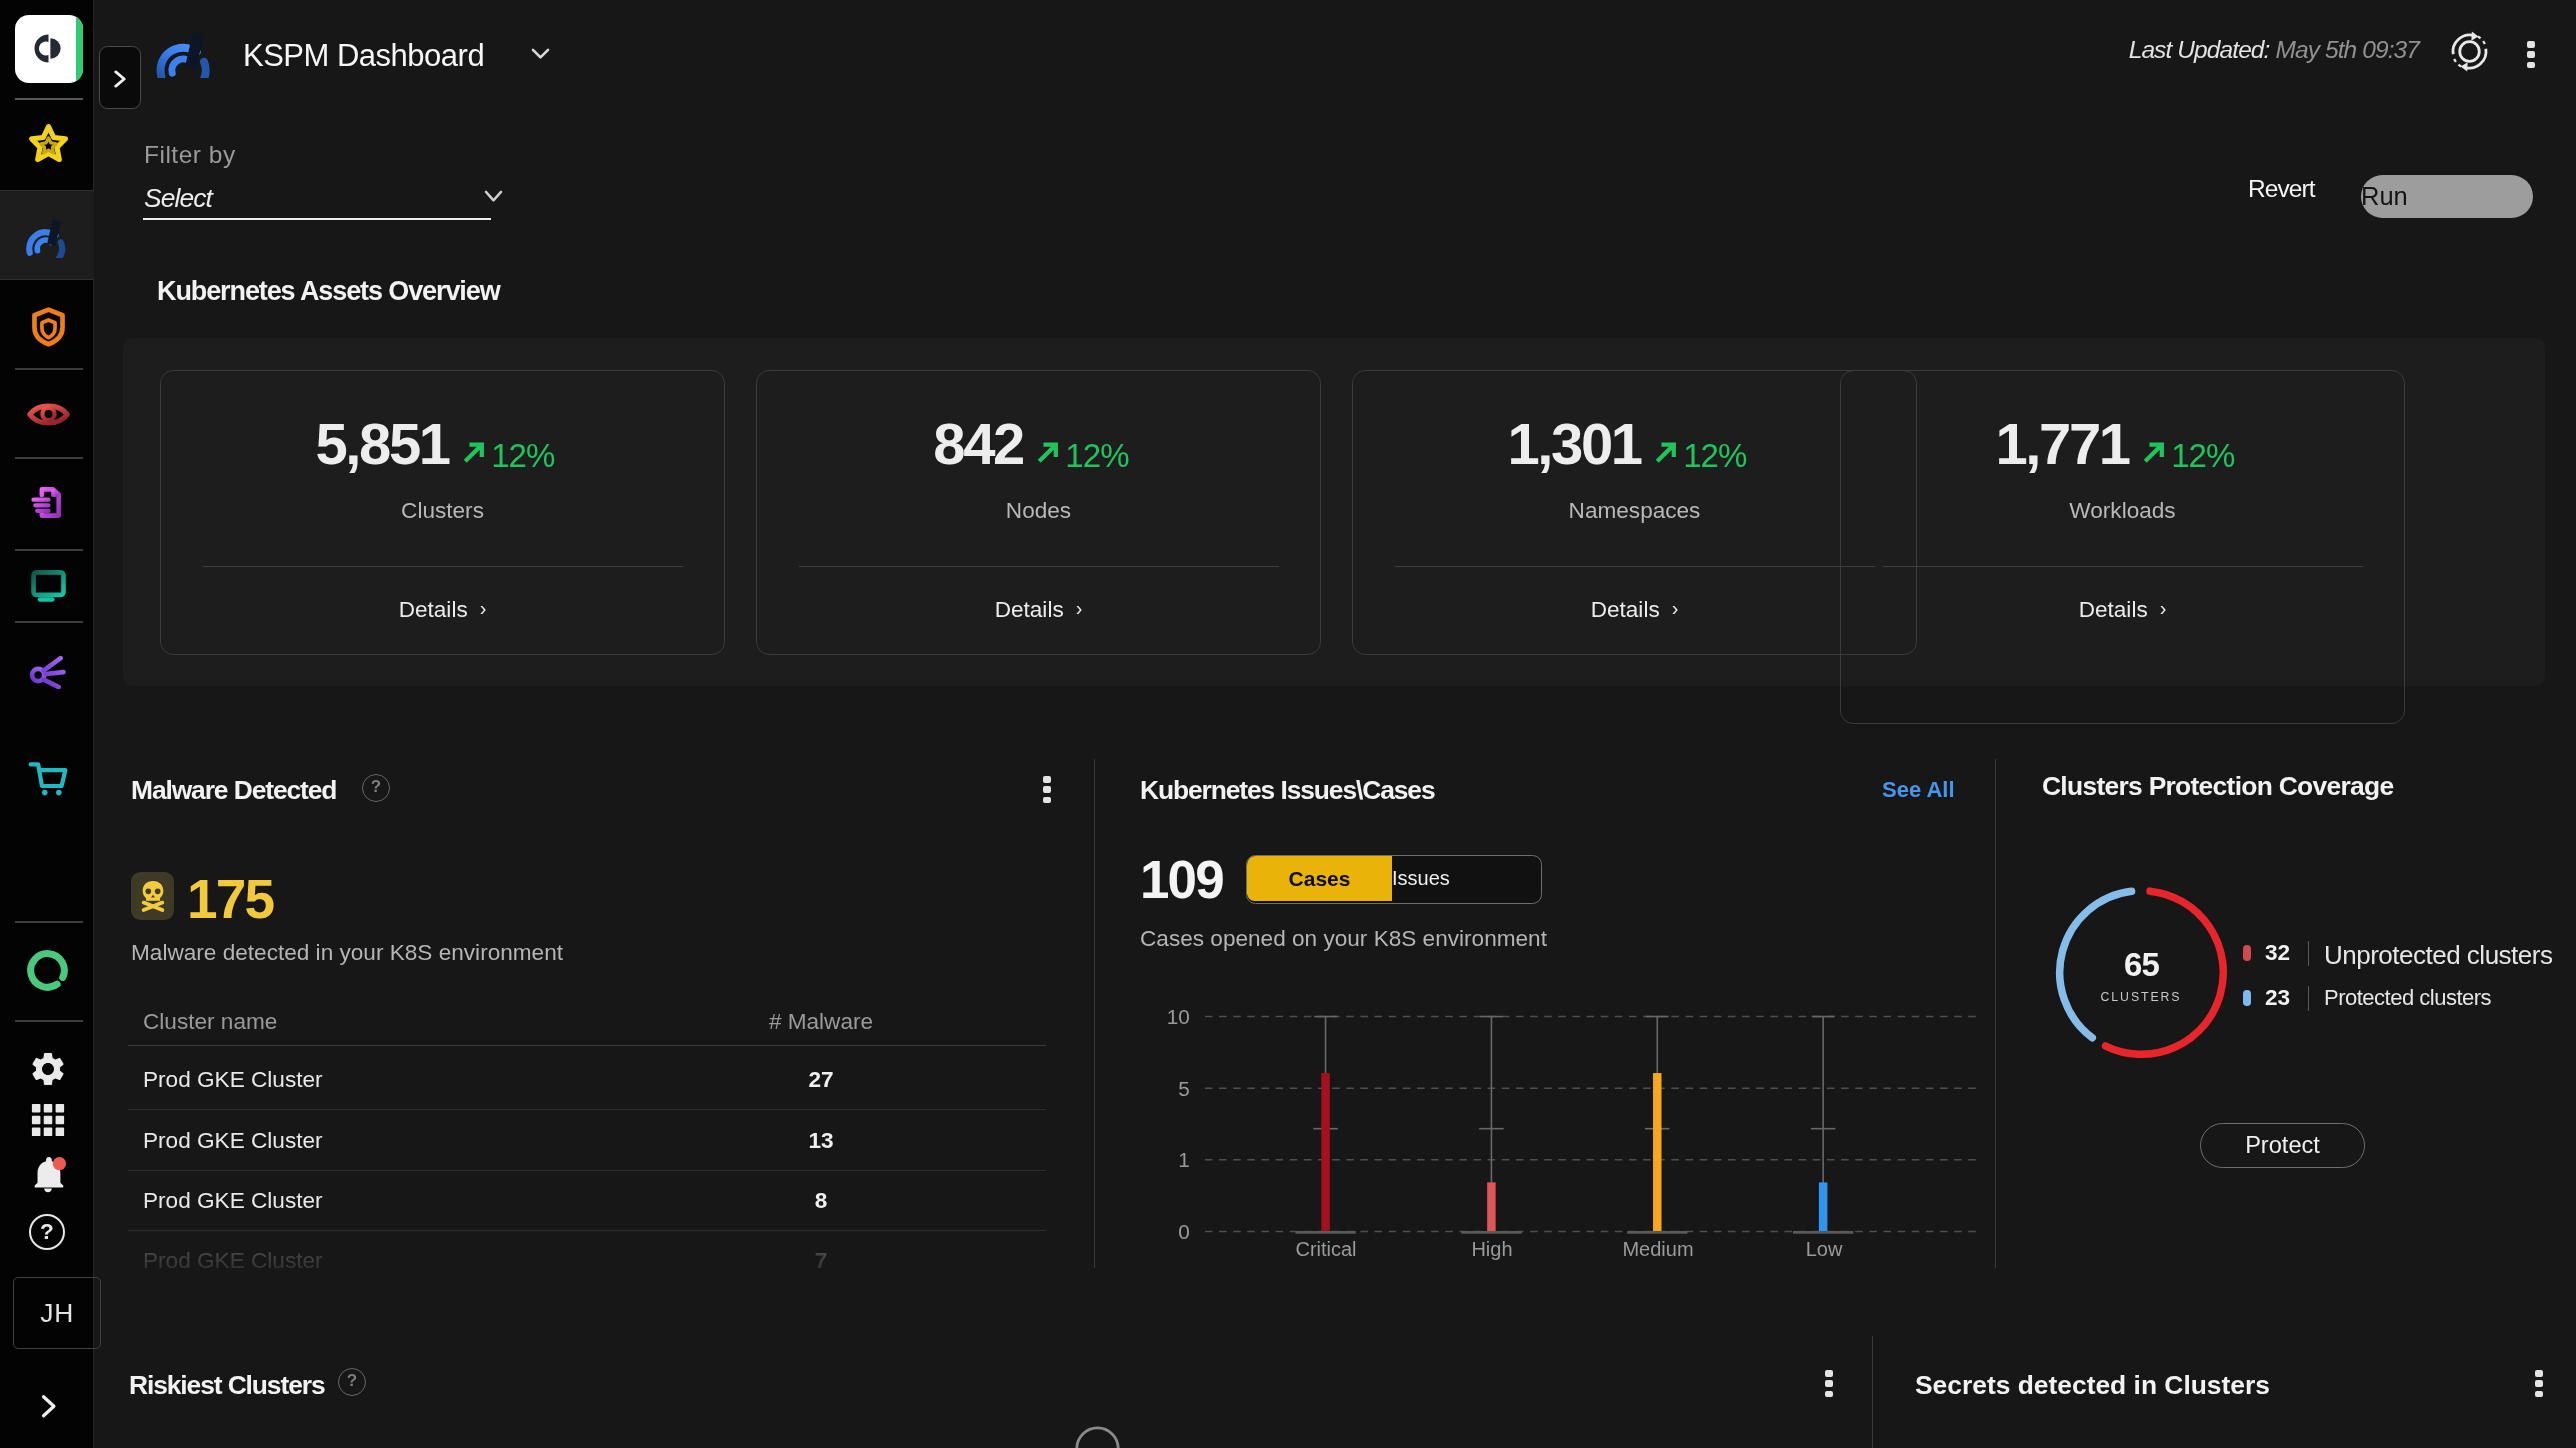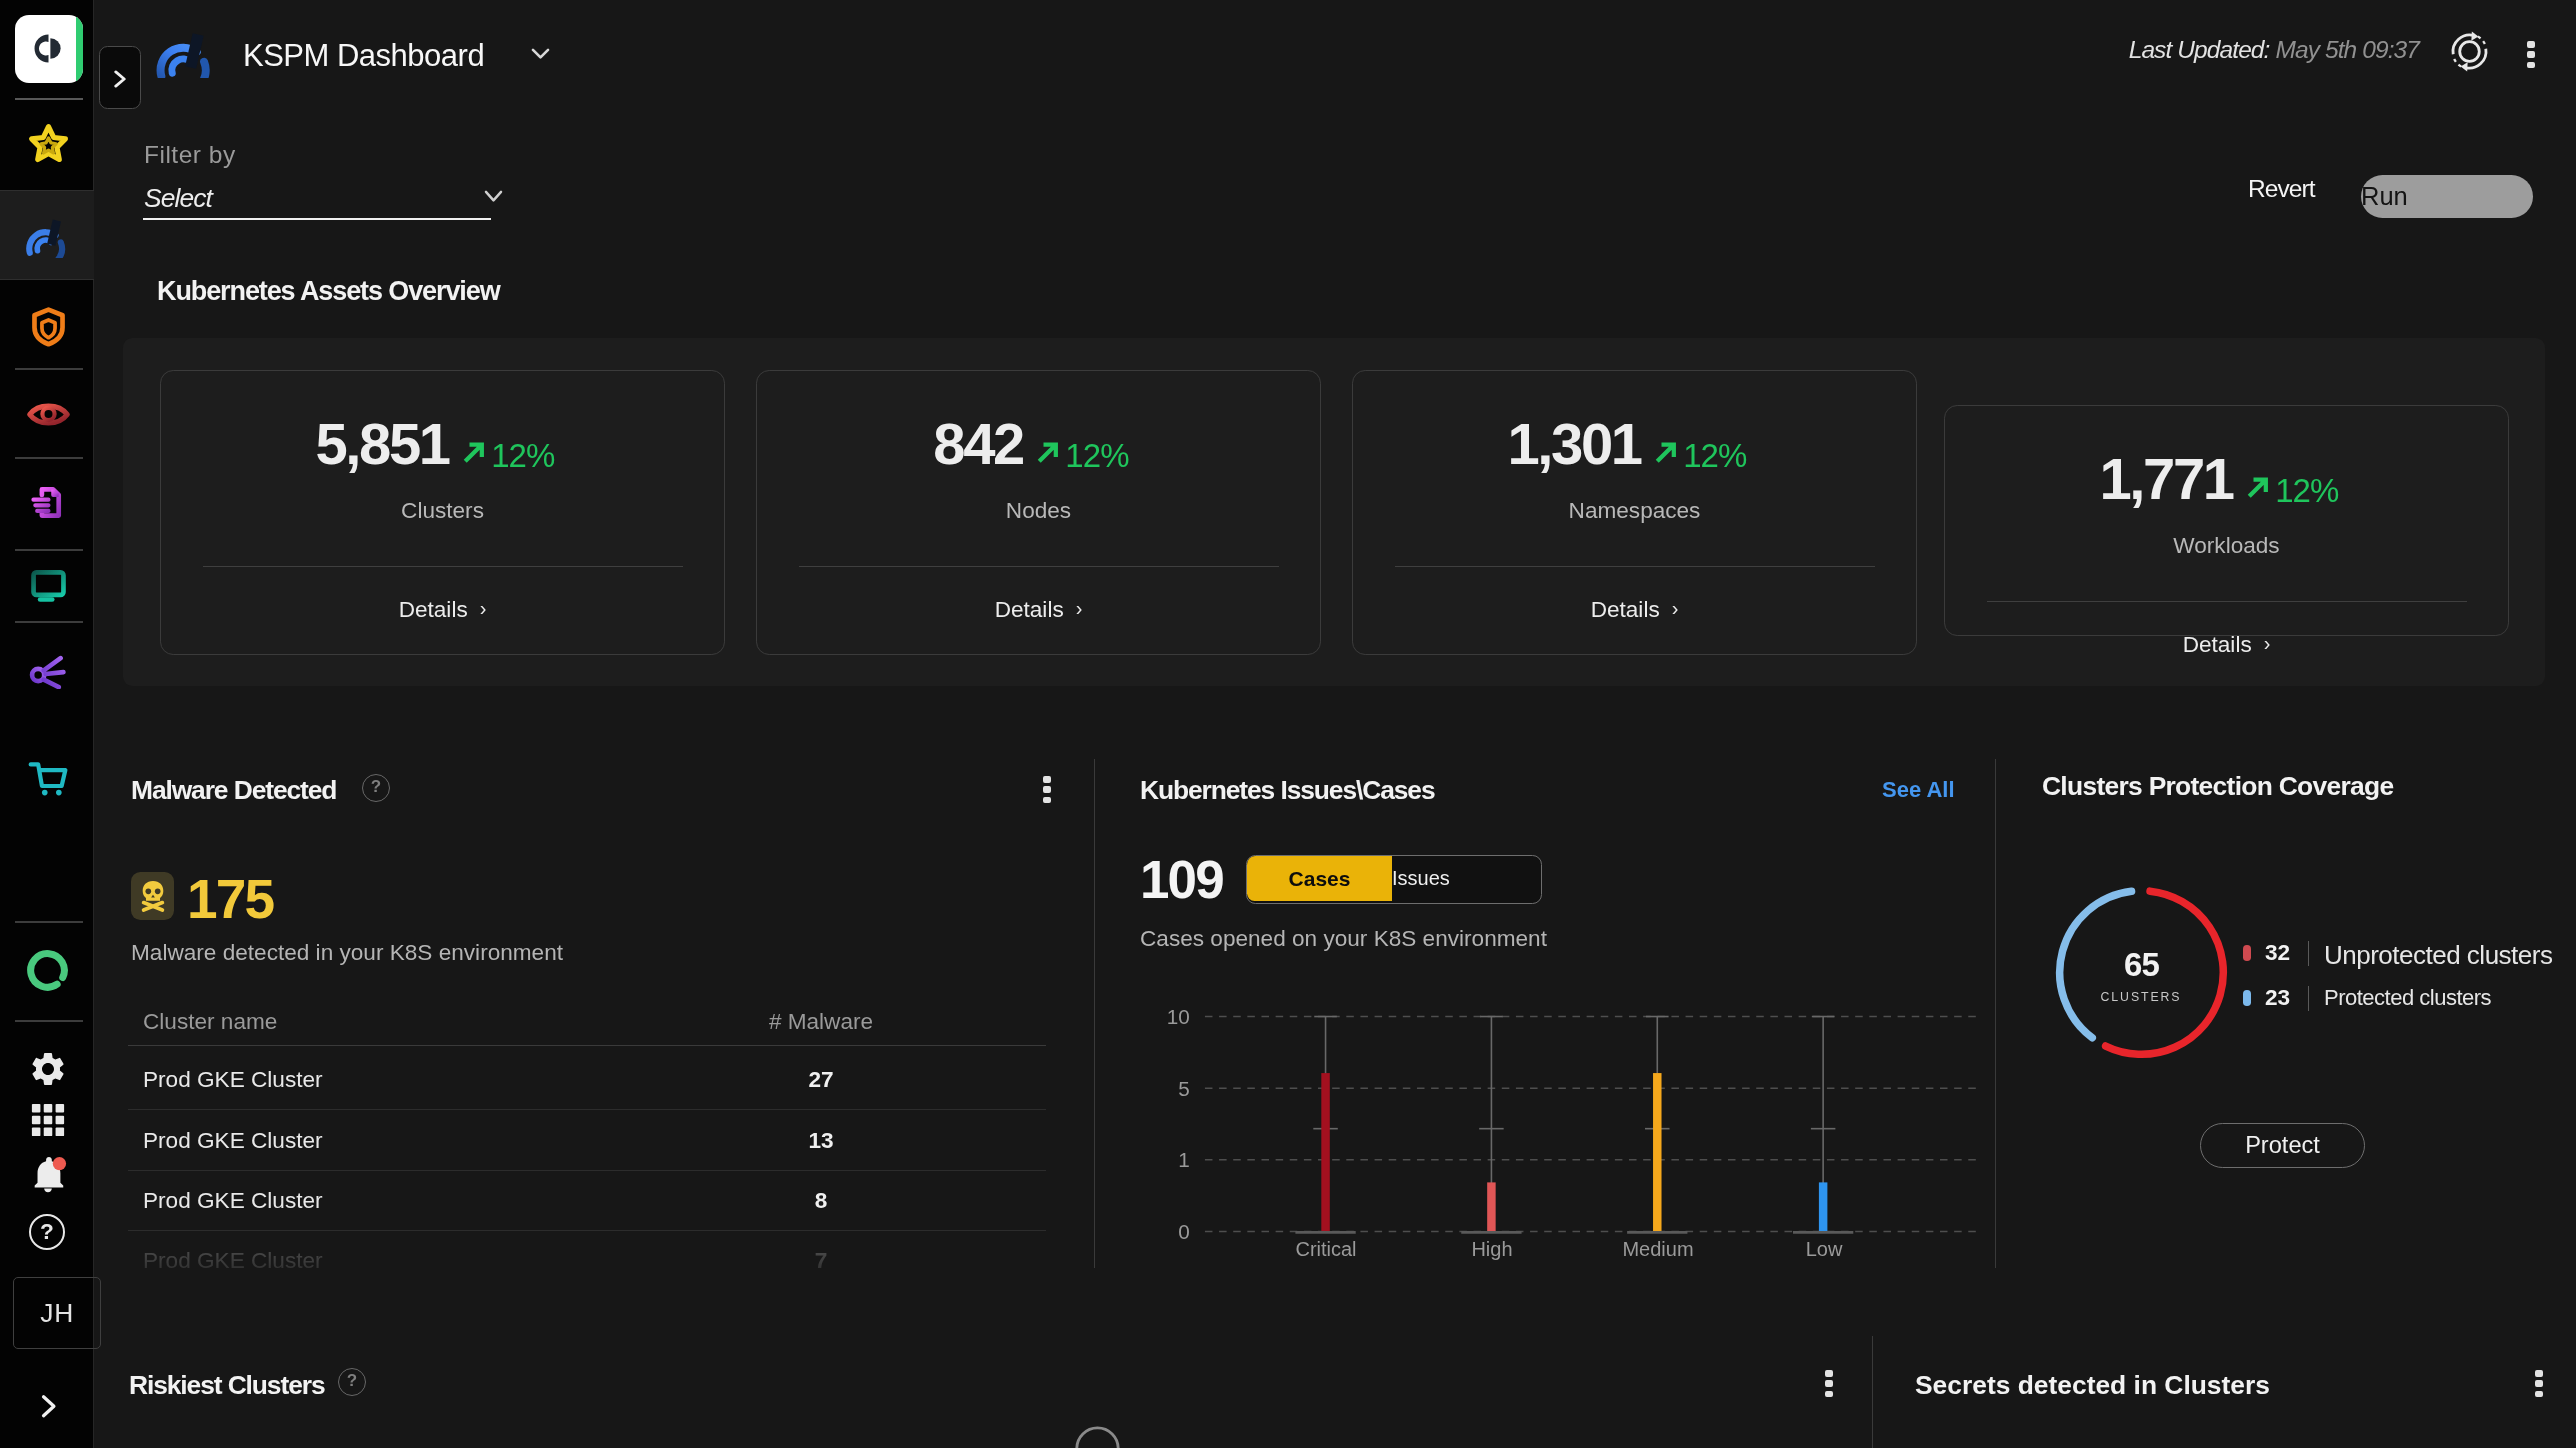--- a/index.html
+++ b/index.html
@@ -214,21 +214,21 @@
       <div style="position:absolute;left:0;top:226px;width:100%;text-align:center;font-size:22.6px;color:#ececec;">Details <span style="font-size:20px;position:relative;top:-1.9px;margin-left:5.7px;">›</span></div>
     </div>
     <div class="abs" style="left:1352px;top:370px;width:565px;height:285px;border:1.9px solid #3b3b3b;border-radius:13.2px;">
       <div style="position:absolute;left:-7.5px;top:39px;width:100%;text-align:center;white-space:nowrap;"><span style="font-size:58px;font-weight:bold;color:#ededed;letter-spacing:-2.4px;">1,301</span><svg width="25.5" height="25.5" viewBox="0 0 30 30" style="vertical-align:baseline;margin-left:12.3px;margin-right:4.7px;position:relative;top:1.9px;">
           <path d="M5 25 L23 7 M10 5.5 H24.5 V20" fill="none" stroke="#1fc55c" stroke-width="5"></path>
         </svg><span style="font-size:33px;letter-spacing:-0.9px;color:#1fc55c;position:relative;top:2.8px;">12%</span></div>
       <div style="position:absolute;left:0;top:127px;width:100%;text-align:center;font-size:22.6px;color:#b8b8b8;">Namespaces</div>
       <div style="position:absolute;left:42px;top:195px;width:480px;height:0.9px;background:#3f3f3f;"></div>
       <div style="position:absolute;left:0;top:226px;width:100%;text-align:center;font-size:22.6px;color:#ececec;">Details <span style="font-size:20px;position:relative;top:-1.9px;margin-left:5.7px;">›</span></div>
     </div>
-    <div class="abs" style="left:1944px;top:370px;width:565px;height:231px;border:1.9px solid #3b3b3b;border-radius:13.2px;margin-top:35px;">
+    <div class="abs" style="left:1840px;top:370px;width:565px;height:354px;border:1.9px solid #3b3b3b;border-radius:13.2px;">
       <div style="position:absolute;left:-7.5px;top:39px;width:100%;text-align:center;white-space:nowrap;"><span style="font-size:58px;font-weight:bold;color:#ededed;letter-spacing:-2.4px;">1,771</span><svg width="25.5" height="25.5" viewBox="0 0 30 30" style="vertical-align:baseline;margin-left:12.3px;margin-right:4.7px;position:relative;top:1.9px;">
           <path d="M5 25 L23 7 M10 5.5 H24.5 V20" fill="none" stroke="#1fc55c" stroke-width="5"></path>
         </svg><span style="font-size:33px;letter-spacing:-0.9px;color:#1fc55c;position:relative;top:2.8px;">12%</span></div>
       <div style="position:absolute;left:0;top:127px;width:100%;text-align:center;font-size:22.6px;color:#b8b8b8;">Workloads</div>
       <div style="position:absolute;left:42px;top:195px;width:480px;height:0.9px;background:#3f3f3f;"></div>
       <div style="position:absolute;left:0;top:226px;width:100%;text-align:center;font-size:22.6px;color:#ececec;">Details <span style="font-size:20px;position:relative;top:-1.9px;margin-left:5.7px;">›</span></div>
     </div>
   </div>
 
 <div class="vline" style="left:1094px;top:759px;height:509px;"></div>

